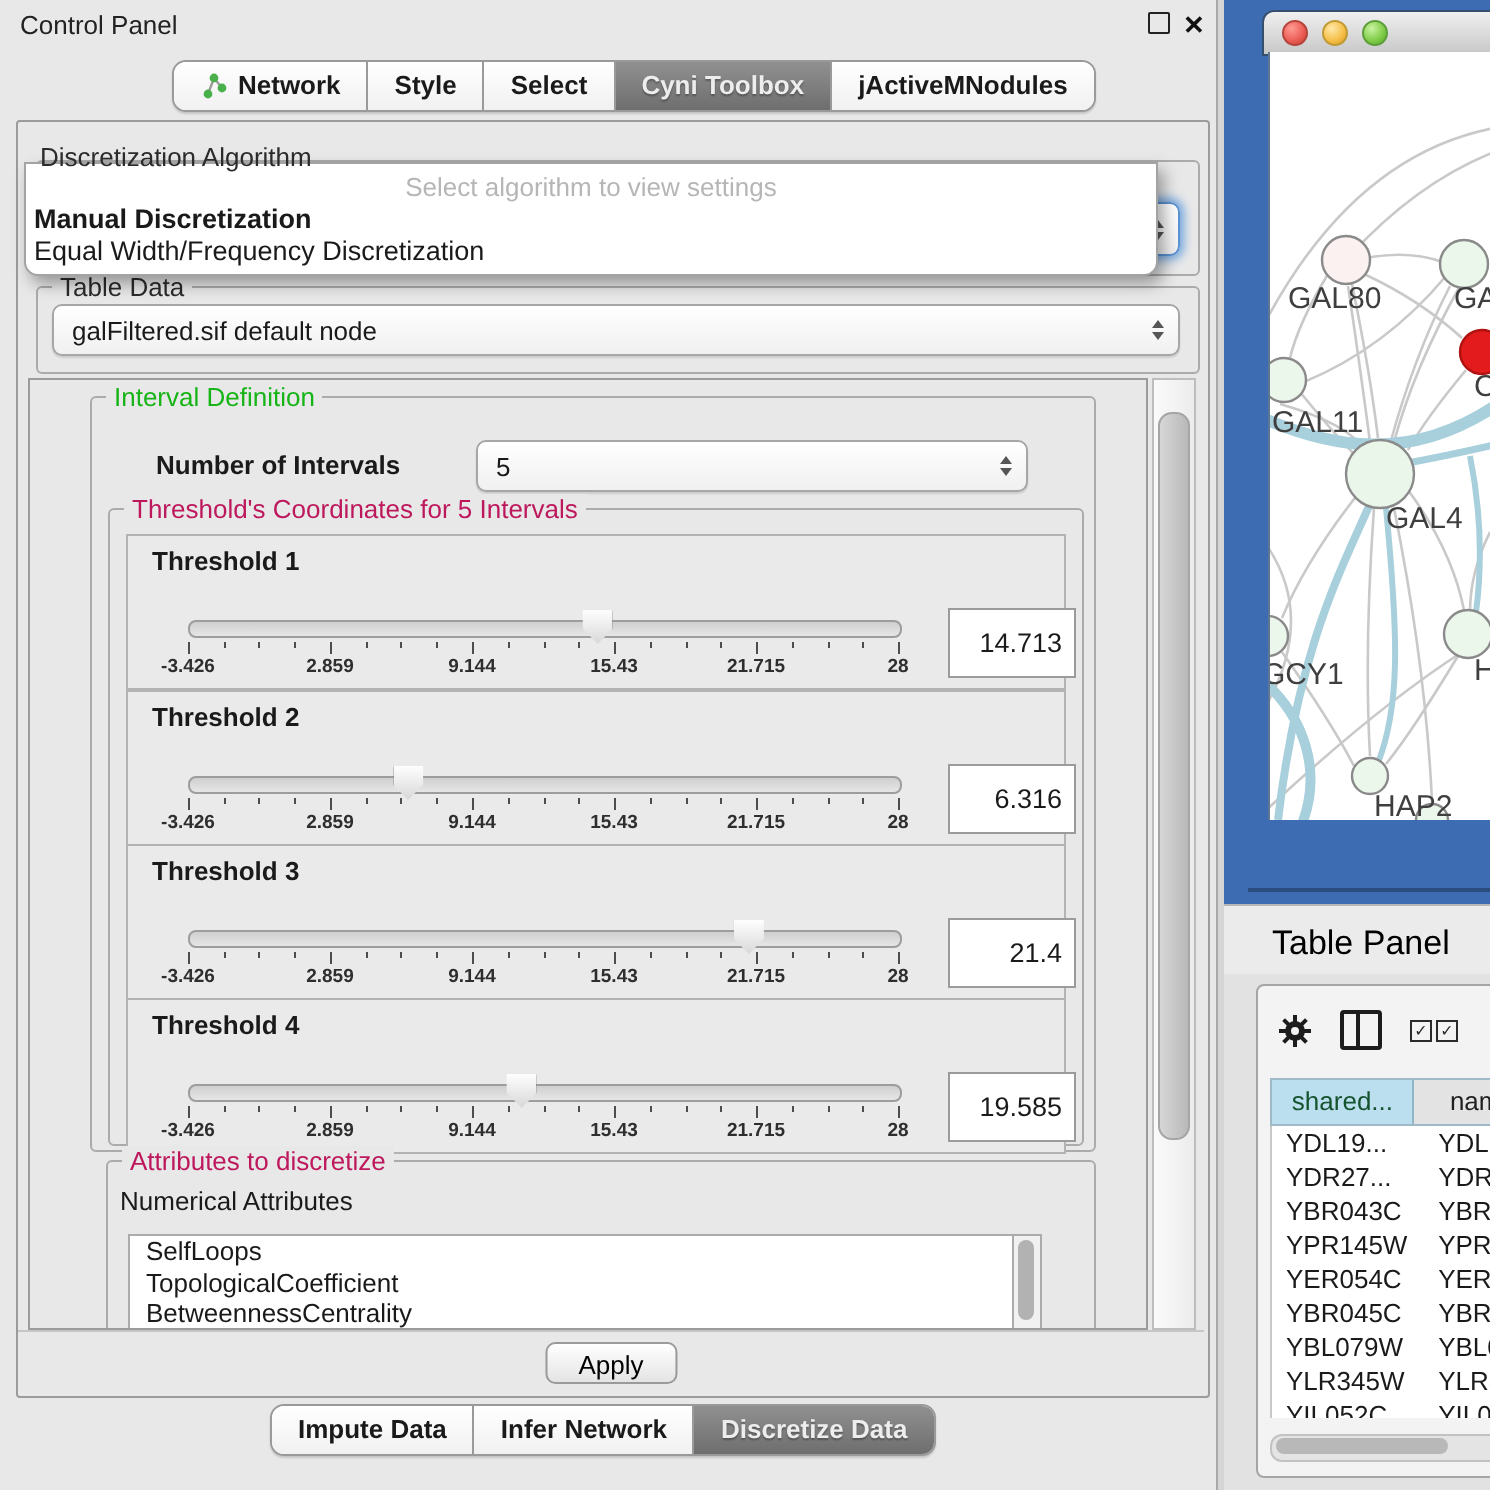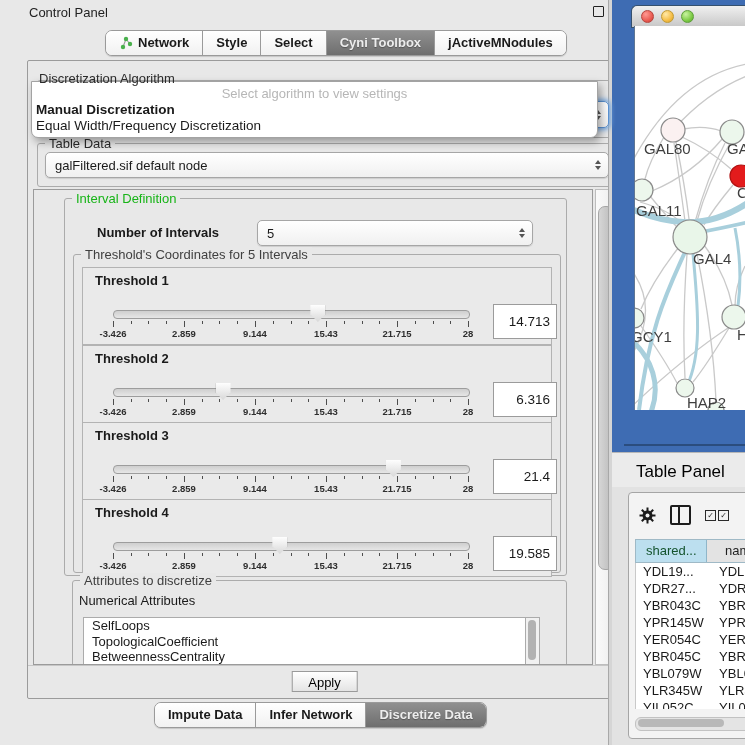--- a/index.html
+++ b/index.html
@@ -1,21 +1,21 @@
 <!DOCTYPE html>
 <html><head>
 <meta charset="utf-8">
 <style>
   html,body{margin:0;padding:0;}
   .stage{position:relative;width:745px;height:745px;background:#e8e8e8;overflow:hidden;
          font-family:"Liberation Sans",sans-serif;color:#1a1a1a;}
   .abs{position:absolute;}
 
   
-  .cp{left:0;top:0;width:608px;height:745px;background:#e8e8e8;margin-left:19px;}
+  .cp{left:0;top:0;width:608px;height:745px;background:#e8e8e8;}
   .cp-titlebar{left:0;top:0;width:608px;height:25px;}
   .cp-title{left:10px;top:5px;font-size:13px;color:#222;}
   .winbtn{top:6px;width:14px;height:14px;text-align:center;font-size:12px;line-height:14px;color:#111;cursor:default;}
   .btn-restore{left:572px;}
   .btn-restore span{display:inline-block;width:9px;height:9px;border:1.5px solid #222;border-radius:1px;}
   .btn-close{left:590px;font-weight:bold;font-size:13px;}
 
   
   .seg{display:flex;border:1px solid #9a9a9a;border-radius:7px;overflow:hidden;
        background:#fff;box-shadow:0 1px 1px rgba(0,0,0,.15);}
@@ -28,21 +28,21 @@
   .bottabs{left:135px;top:702px;align-items:center;}
 
   
   .cp-body{left:8px;top:60px;width:595px;height:637px;border:1px solid #9b9b9b;background:#e8e8e8;border-radius:2px;}
 
   
   .group{position:absolute;border:1px solid #ababab;border-radius:3px;}
   .gtitle{position:absolute;top:-8px;left:7px;background:#e8e8e8;padding:0 4px;font-size:13px;white-space:nowrap;}
   .gtitle.black{color:#2b2b2b;}
   .gtitle.green{color:#17b417;}
-  .gtitle.blue{color:#404040;}
+  .gtitle.blue{color:#be185d;}
 
   
   .combo{position:absolute;background:linear-gradient(#ffffff,#f0f0f0);border:1px solid #a6a6a6;
          border-radius:5px;font-size:13px;display:flex;align-items:center;padding:0 22px 0 9px;
          box-shadow:0 1px 1px rgba(0,0,0,.12);}
   .combo .arr{position:absolute;right:7px;top:50%;transform:translateY(-50%);display:flex;flex-direction:column;gap:2px;}
   .combo .arr i{display:block;width:0;height:0;border-left:3.5px solid transparent;border-right:3.5px solid transparent;}
   .combo .arr i.up{border-bottom:4px solid #555;}
   .combo .arr i.dn{border-top:4px solid #555;}
   .combo.focusring{box-shadow:0 0 5px 2px #74a7e0;border-color:#5b92d2;}
@@ -78,21 +78,21 @@
             font-size:13.5px;line-height:33px;text-align:right;padding-right:6px;}
 
   
   .attrlist{position:absolute;left:10px;top:36px;width:451px;height:46px;background:#fff;border:1px solid #ababab;overflow:hidden;}
   .attrlist .li{font-size:13px;line-height:15.5px;padding-left:8px;white-space:nowrap;}
   .alscroll{position:absolute;left:452px;top:36px;width:13px;height:46px;background:#f1f1f1;border:1px solid #ababab;}
   .althumb{position:absolute;left:2px;top:2px;width:8px;height:40px;border-radius:4px;background:#b2b2b2;}
 
   .applybar{left:9px;top:665px;width:593px;height:32px;border-top:1px solid #c6c6c6;}
   .applybtn{left:50%;top:5px;transform:translateX(-50%);padding:0 16px;height:21px;line-height:21px;
-            background:linear-gradient(#ffffff,#e4e4e4);border:1px solid #9a9a9a;border-radius:0;font-size:13px;}
+            background:linear-gradient(#ffffff,#e4e4e4);border:1px solid #9a9a9a;border-radius:5px;font-size:13px;}
 
   
   .gapcol{left:608px;top:0;width:4px;height:745px;background:#d5d5d5;border-left:1px solid #a8a8a8;}
   .netframe{left:612px;top:0;width:133px;height:452px;background:#3e6cb3;}
   .mac-titlebar{left:19px;top:5px;width:114px;height:21px;border:1px solid #35506e;border-right:none;
                 border-radius:6px 0 0 0;background:linear-gradient(#f0f0f0,#c7c7c7);display:flex;align-items:center;gap:7px;padding-left:9px;}
   .tl{width:11px;height:11px;border-radius:50%;}
   .tl.red{background:radial-gradient(circle at 35% 30%,#ff9a93,#ea5c53 60%,#c43a33);border:1px solid #b5443d;}
   .tl.yellow{background:radial-gradient(circle at 35% 30%,#ffe9a8,#f5bd45 60%,#d29a26);border:1px solid #c09a33;}
   .tl.green{background:radial-gradient(circle at 35% 30%,#c9f3a0,#7ecb46 60%,#56a52c);border:1px solid #5d9e3a;}

